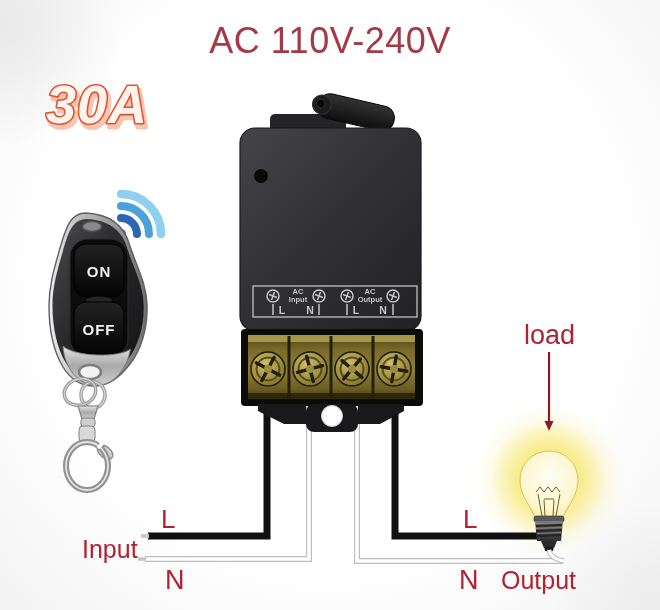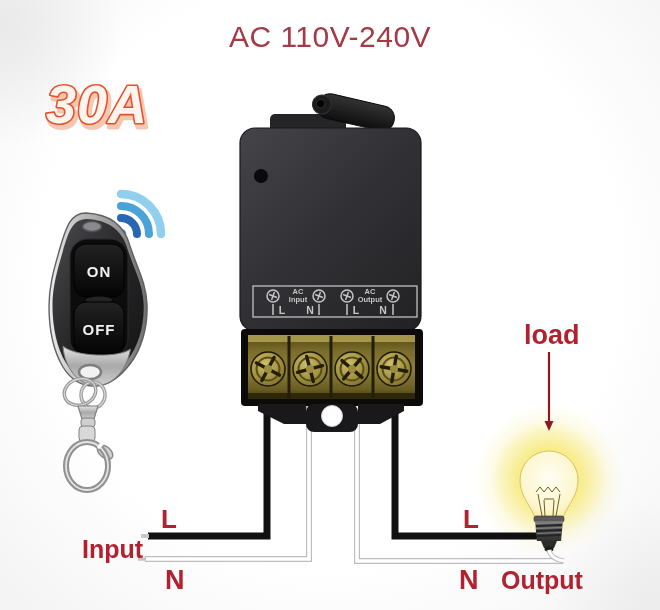--- a/index.html
+++ b/index.html
@@ -7,24 +7,24 @@
     position:relative;width:660px;height:610px;overflow:hidden;
     font-family:"Liberation Sans",sans-serif;
     background:
       radial-gradient(circle at 0% 4%, #e9e9e9 0%, rgba(233,233,233,0) 14%),
       radial-gradient(circle at 100% 100%, #ececec 0%, rgba(236,236,236,0) 12%),
       radial-gradient(ellipse at 50% 45%, #ffffff 62%, #f3f3f3 100%);
   }
   svg{position:absolute;left:0;top:0;}
   .title{
     position:absolute;left:0;right:0;top:20px;text-align:center;
-    font-size:30px;letter-spacing:.5px;color:var(--title-red,#a33a45);
+    font-size:36px;letter-spacing:.5px;color:var(--title-red,#a33a45);
   }
   .lbl{
-    position:absolute;font-weight:bold;color:var(--label-red,#b1212f);
+    position:absolute;font-weight:normal;color:var(--label-red,#b1212f);
     line-height:1;white-space:nowrap;
   }
   .lbl-input-l{left:161px;top:506px;font-size:26px;}
   .lbl-input{left:82px;top:537px;font-size:25px;}
   .lbl-input-n{left:165px;top:567px;font-size:27px;}
   .lbl-load{left:524px;top:322px;font-size:27px;}
   .lbl-output-l{left:463px;top:506px;font-size:26px;}
   .lbl-output-n{left:459px;top:567px;font-size:27px;}
   .lbl-output{left:501px;top:568px;font-size:25px;}
 </style>

